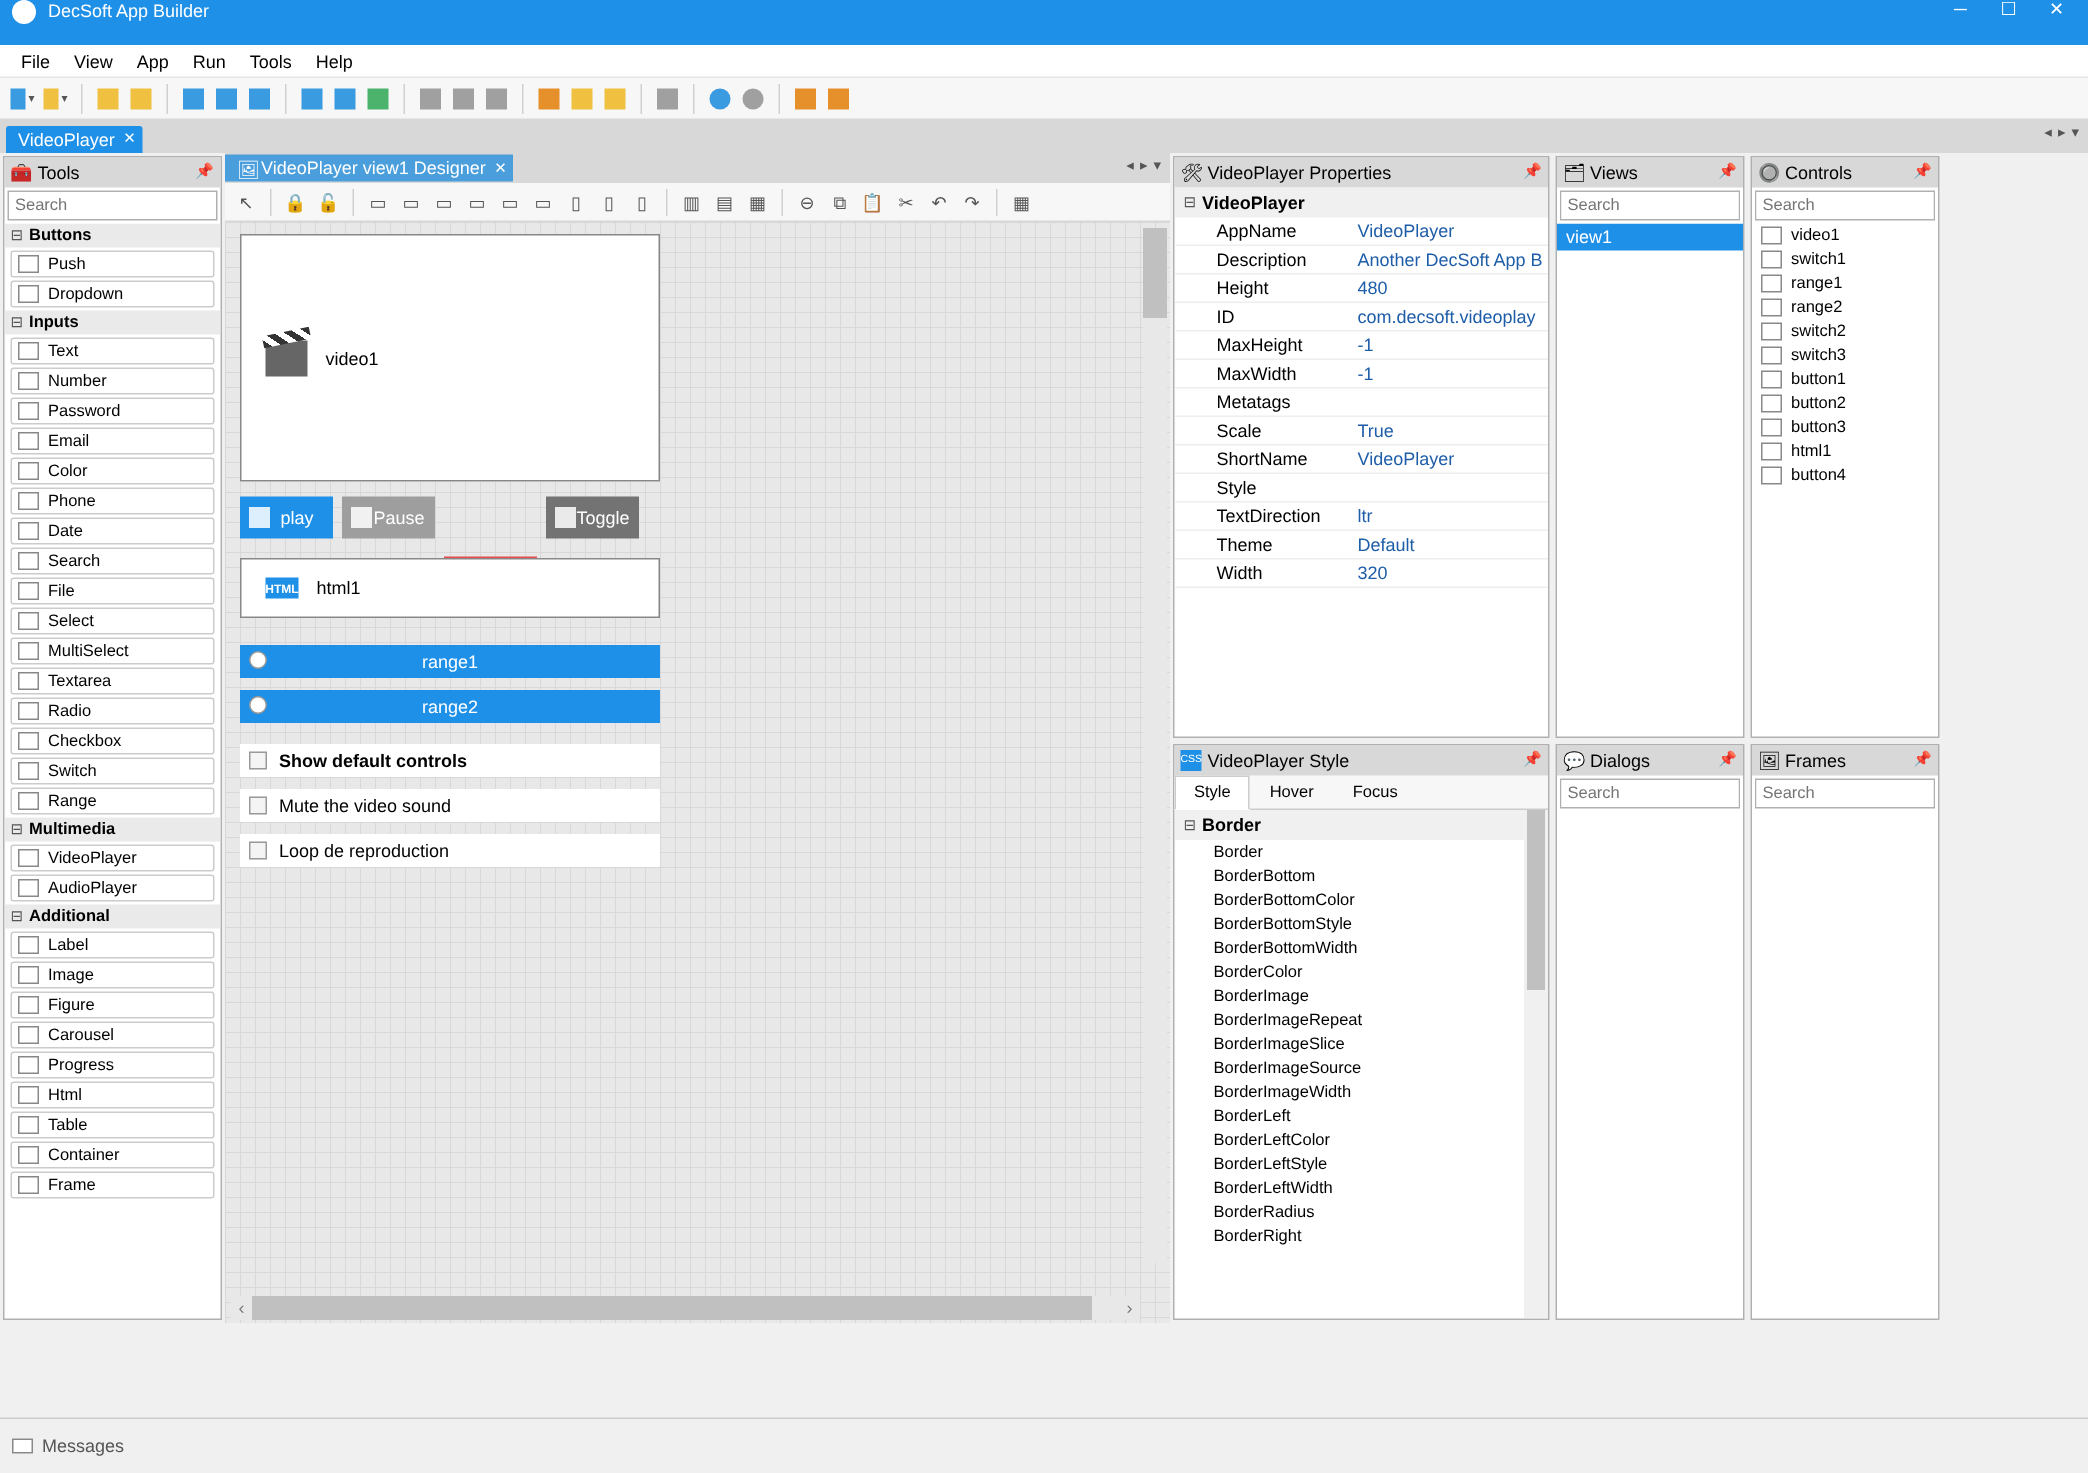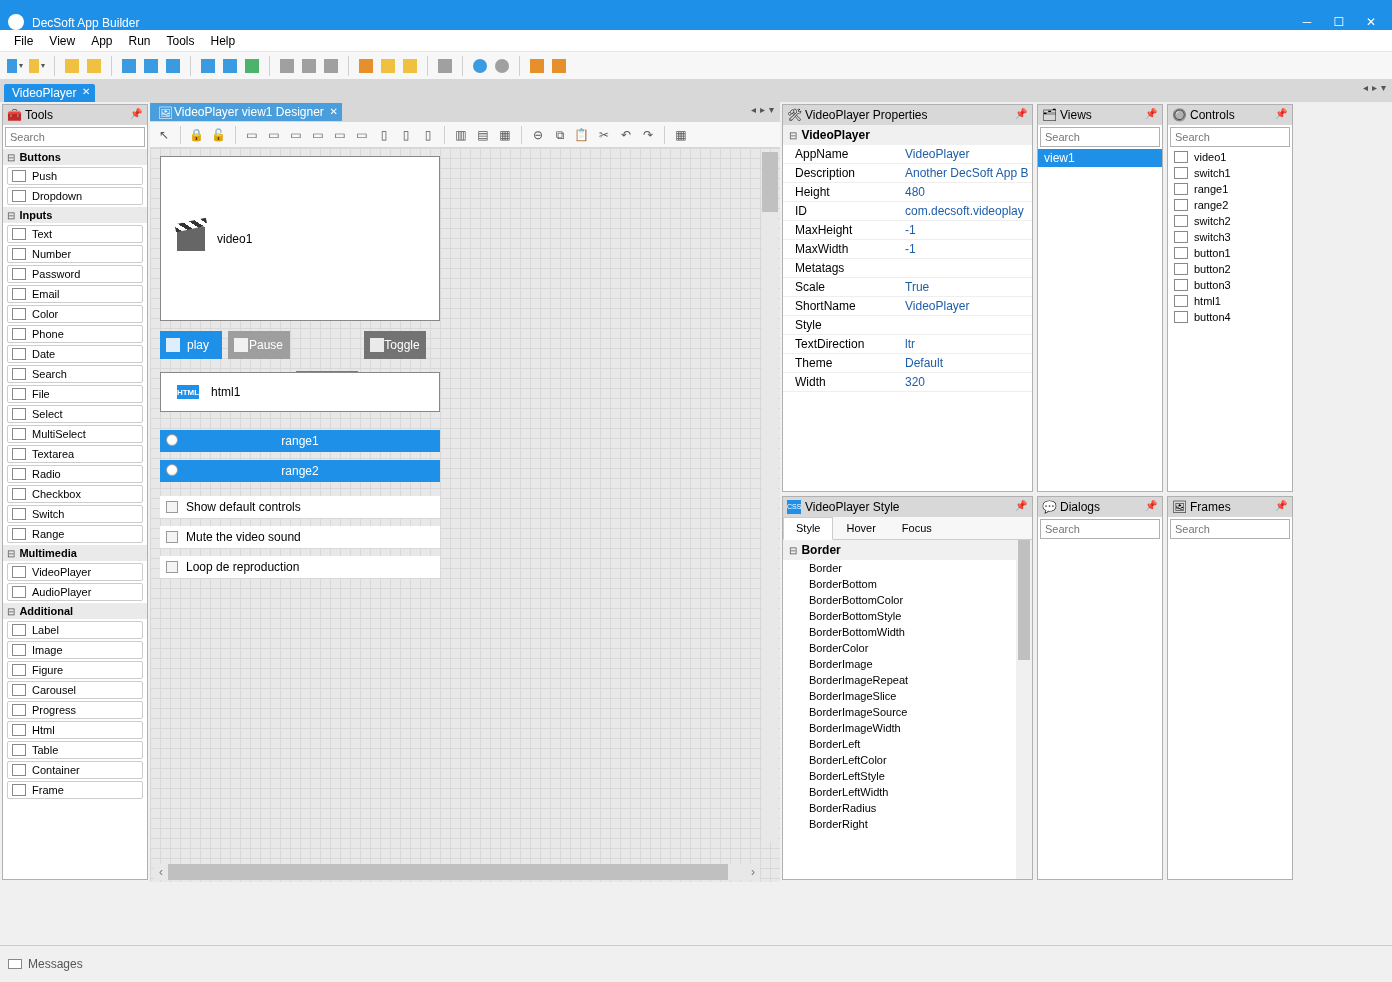--- a/index.html
+++ b/index.html
@@ -1,19 +1,19 @@
 <!DOCTYPE html>
 <html><head>
 <meta charset="utf-8">
 <style>
 * { margin: 0; padding: 0; box-sizing: border-box; font-family: "Segoe UI", Tahoma, sans-serif; font-size: 12px; }
 body { background: #f0f0f0; overflow: hidden; width: 1392px; height: 982px; }
 
 
-.titlebar { height: 30px; background: #1e90e8; color: #fff; display: flex; align-items: flex-end; padding: 0 8px; }
+.titlebar { height: 30px; background: #1e90e8; color: #fff; display: flex; align-items: flex-start; padding: 0 8px; }
 .titlebar .app-icon { width: 16px; height: 16px; background: #fff; border-radius: 50%; margin-right: 8px; display: inline-block; }
 .titlebar .title { flex: 1; font-size: 12px; }
 .titlebar .win-btns { display: flex; gap: 18px; padding-right: 6px; }
 .titlebar .win-btn { width: 14px; height: 14px; color: #fff; cursor: pointer; text-align: center; line-height: 12px; }
 
 
 .menubar { height: 22px; background: #fff; border-bottom: 1px solid #e6e6e6; display: flex; align-items: center; padding: 0 6px; }
 .menubar .item { padding: 2px 8px; cursor: pointer; }
 
 
@@ -87,34 +87,34 @@
 .html-box { position: absolute; left: 10px; top: 224px; width: 280px; height: 40px; border: 1px solid #888; background: #fff; display: flex; align-items: center; padding-left: 16px; gap: 12px; }
 .html-ic { width: 22px; height: 14px; background: #1e90e8; color: #fff; font-size: 8px; font-weight: bold; display: flex; align-items: center; justify-content: center; }
 
 .range-box { position: absolute; left: 10px; width: 280px; height: 22px; background: #1e90e8; color: #fff; display: flex; align-items: center; justify-content: center; font-size: 12px; }
 .range-box .knob { position: absolute; left: 6px; top: 4px; width: 12px; height: 12px; border-radius: 50%; background: #fff; border: 1px solid #999; }
 .range1 { top: 282px; }
 .range2 { top: 312px; }
 
 .chk-row { position: absolute; left: 10px; width: 280px; height: 22px; display: flex; align-items: center; gap: 8px; font-size: 13px; background: #fff; padding-left: 6px; }
 .chk-row .chk { width: 12px; height: 12px; border: 1px solid #999; background: #f4f4f4; }
-.chk1 { top: 348px; }
+.chk1 { top: 348px; font-weight: bold; }
 .chk2 { top: 378px; }
 .chk3 { top: 408px; }
 
 
 .rc1 { display: flex; flex-direction: column; } 
 .rc2 { display: flex; flex-direction: column; } 
 .rc3 { display: flex; flex-direction: column; } 
 
 .prop-grid { font-size: 11px; }
 .prop-hdr { background: #f0f0f0; padding: 3px 6px; font-weight: bold; cursor: pointer; display: flex; align-items: center; }
 .prop-hdr::before { content: "⊟"; font-size: 10px; margin-right: 4px; color: #555; font-weight: normal; }
 .prop-row { display: flex; border-bottom: 1px solid #eee; cursor: pointer; }
-.prop-key { width: 118px; padding: 2px 4px 2px 12px; }
+.prop-key { width: 118px; padding: 2px 4px 2px 28px; }
 .prop-val { flex: 1; padding: 2px 4px; color: #1e5da8; white-space: nowrap; overflow: hidden; }
 
 .style-tabs { display: flex; border-bottom: 1px solid #ccc; background: #f7f7f7; }
 .style-tab { padding: 4px 12px; font-size: 11px; cursor: pointer; border: 1px solid transparent; }
 .style-tab.active { background: #fff; border: 1px solid #ccc; border-bottom: 1px solid #fff; margin-bottom: -1px; }
 
 .tree-item { padding: 2px 6px; font-size: 11px; display: flex; align-items: center; gap: 6px; cursor: pointer; }
 .tree-item.selected { background: #1e90e8; color: #fff; }
 .tree-item .ticon { width: 14px; height: 12px; border: 1px solid #888; background: #fff; display: inline-block; }
 

